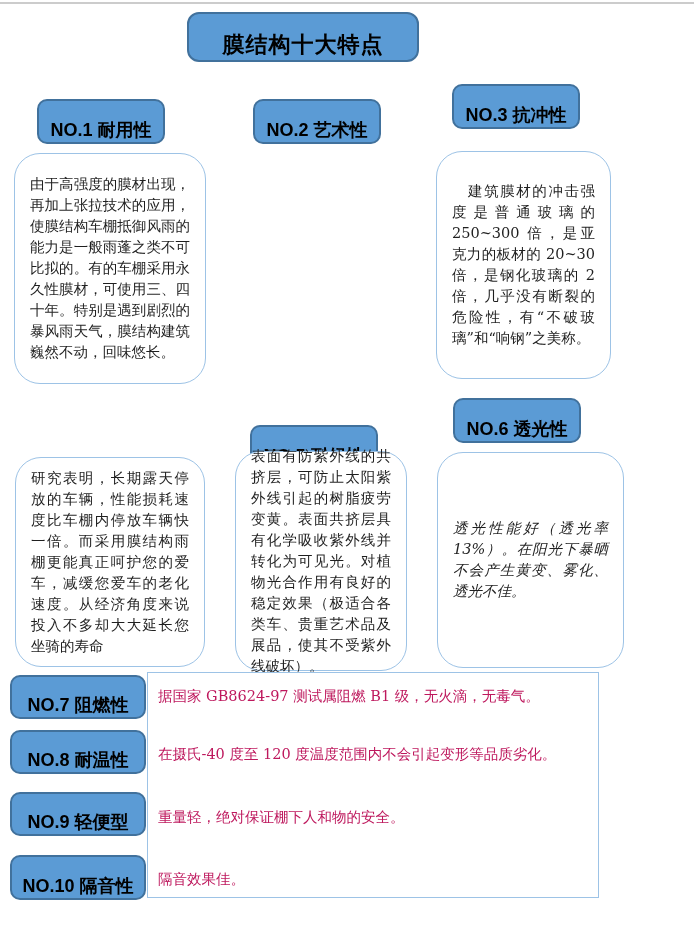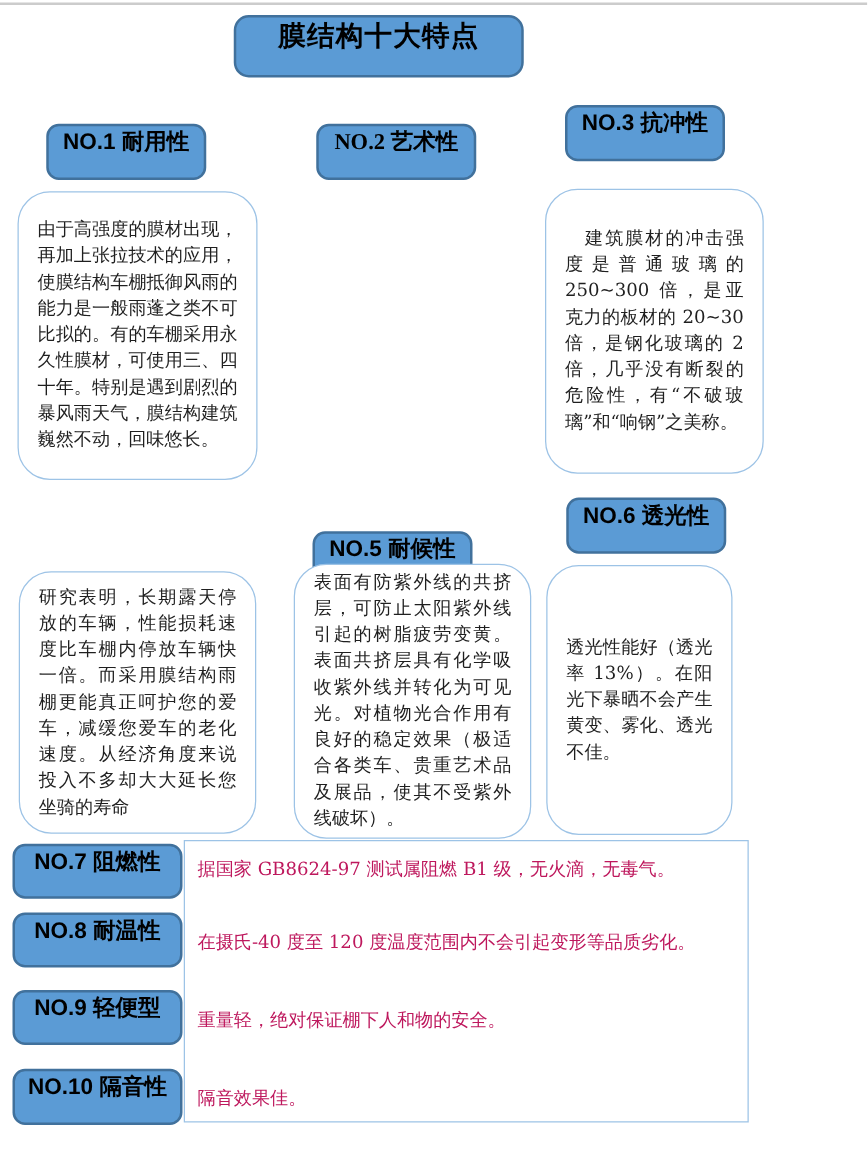--- a/index.html
+++ b/index.html
@@ -6,21 +6,21 @@
   .page{
     position:relative;width:694px;height:926px;background:#fff;overflow:hidden;
     font-family:"DejaVu Serif","Liberation Serif",serif;color:#1f1f1f;
   }
   .top-rule{position:absolute;top:2px;left:0;width:694px;height:2px;background:#cccccc;}
   .blue-box{
     position:absolute;box-sizing:border-box;
     background:var(--accent,#5B9BD5);
     border:2px solid var(--accent-border,#41719C);
     border-radius:10px;
-    display:flex;align-items:flex-start;justify-content:center;
+    display:flex;align-items:flex-end;justify-content:center;
     font-family:"Liberation Sans","DejaVu Sans",sans-serif;font-weight:bold;color:#000;
   }
   .title-box{left:187px;top:12px;width:232px;height:50px;border-radius:12px;font-size:22px;letter-spacing:1px;}
   .feature-header{width:128px;height:45px;font-size:18px;white-space:nowrap;}
   .feature-body{
     position:absolute;box-sizing:border-box;background:#fff;
     border:1.5px solid var(--panel-border,#9DC3E6);border-radius:26px;
     display:flex;align-items:center;padding:10px 15px;
   }
   .feature-body p{
@@ -44,46 +44,46 @@
     <span>膜结构十大特点</span>
   </div>
 
   <div class="blue-box feature-header" style="left:37px;top:99px;">
     <span>NO.1 耐用性</span>
   </div>
   <div class="feature-body" style="left:14px;top:153px;width:192px;height:231px;">
     <p>由于高强度的膜材出现，再加上张拉技术的应用，使膜结构车棚抵御风雨的能力是一般雨蓬之类不可比拟的。有的车棚采用永久性膜材，可使用三、四十年。特别是遇到剧烈的暴风雨天气，膜结构建筑巍然不动，回味悠长。</p>
   </div>
 
-  <div class="blue-box feature-header" style="left:253px;top:99px;font-family:Liberation Serif, serif;">
+  <div class="blue-box feature-header" style="left:253px;top:99px;">
     <span>NO.2 艺术性</span>
   </div>
 
   <div class="blue-box feature-header" style="left:452px;top:84px;">
     <span>NO.3 抗冲性</span>
   </div>
   <div class="feature-body" style="left:436px;top:151px;width:175px;height:228px;">
     <p>　建筑膜材的冲击强度是普通玻璃的 250~300 倍，是亚克力的板材的 20~30 倍，是钢化玻璃的 2 倍，几乎没有断裂的危险性，有“不破玻璃”和“响钢”之美称。</p>
   </div>
 
   <div class="feature-body" style="left:15px;top:457px;width:190px;height:210px;">
     <p>研究表明，长期露天停放的车辆，性能损耗速度比车棚内停放车辆快一倍。而采用膜结构雨棚更能真正呵护您的爱车，减缓您爱车的老化速度。从经济角度来说投入不多却大大延长您坐骑的寿命</p>
   </div>
 
   <div class="blue-box feature-header" style="left:250px;top:398px;margin-top:27px;">
     <span>NO.5 耐候性</span>
   </div>
-  <div class="feature-body" style="left:235px;top:451px;width:190px;height:220px;">
+  <div class="feature-body" style="left:235px;top:451px;width:172px;height:220px;">
     <p>表面有防紫外线的共挤层，可防止太阳紫外线引起的树脂疲劳变黄。表面共挤层具有化学吸收紫外线并转化为可见光。对植物光合作用有良好的稳定效果（极适合各类车、贵重艺术品及展品，使其不受紫外线破坏）。</p>
   </div>
 
   <div class="blue-box feature-header" style="left:453px;top:398px;">
     <span>NO.6 透光性</span>
   </div>
-  <div class="feature-body" style="left:437px;top:452px;width:149px;height:216px;">
+  <div class="feature-body" style="left:437px;top:452px;width:187px;height:216px;font-style:italic;">
     <p>透光性能好（透光率 13%）。在阳光下暴晒不会产生黄变、雾化、透光不佳。</p>
   </div>
 
   <div class="list-panel"></div>
 
   <div class="blue-box list-label" style="top:675px;">
     <span>NO.7 阻燃性</span>
   </div>
   <div class="list-text" style="top:686px;">据国家 GB8624-97 测试属阻燃 B1 级，无火滴，无毒气。</div>
 

